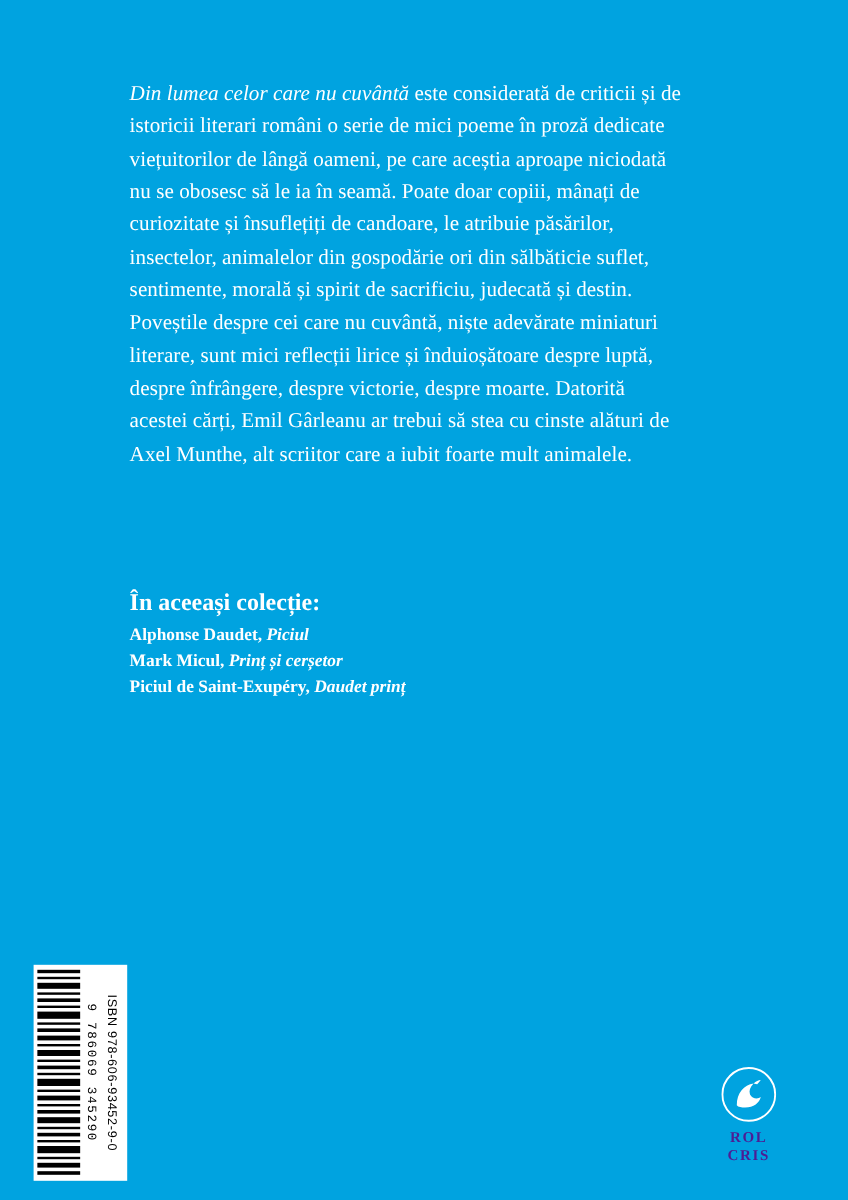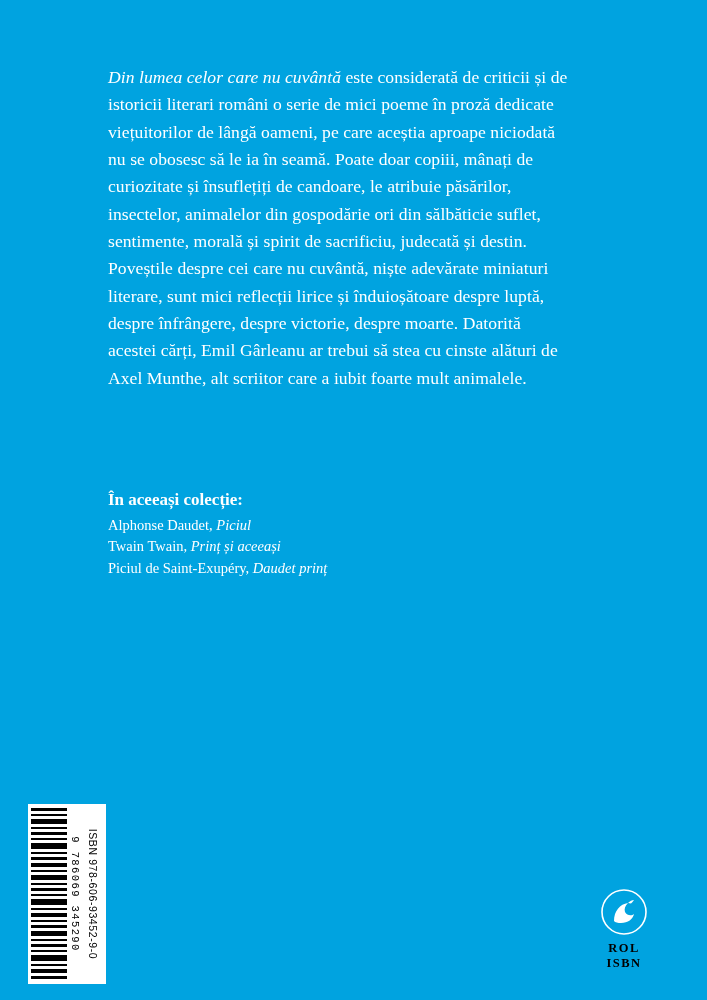--- a/index.html
+++ b/index.html
@@ -38,29 +38,30 @@
   }
 
   
   .collection {
     position: absolute;
     left: 108px;
     top: 488px;
     width: 460px;
   }
   .collection-heading {
-    font-size: 17px;
+    font-size: 20px;
     font-weight: bold;
     line-height: 1.45;
     margin-bottom: 2px;
   }
   .collection-item {
     font-size: 14.5px;
     line-height: 1.5;
     white-space: nowrap;
+    font-weight: bold;
   }
   .collection-item .work {
     font-style: italic;
   }
 
   
   .barcode-block {
     position: absolute;
     left: 28px;
     bottom: 16px;
@@ -135,41 +136,41 @@
   }
   .publisher-mark svg {
     display: block;
   }
   .publisher-name {
     font-family: "Liberation Serif", serif;
     font-size: 12.5px;
     font-weight: bold;
     letter-spacing: 1.4px;
     line-height: 1.15;
-    color: #000000;
+    color: #4c1d95;
   }
 </style>
 </head>
 <body>
 
 <div class="page">
 
   <div class="blurb">
     <span class="title-italic">Din lumea celor care nu cuvântă</span><span> este considerată de criticii și de istoricii literari români o serie de mici poeme în proză dedicate viețuitorilor de lângă oameni, pe care aceștia aproape niciodată nu se obosesc să le ia în seamă. Poate doar copiii, mânați de curiozitate și însuflețiți de candoare, le atribuie păsărilor, insectelor, animalelor din gospodărie ori din sălbăticie suflet, sentimente, morală și spirit de sacrificiu, judecată și destin. Poveștile despre cei care nu cuvântă, niște adevărate miniaturi literare, sunt mici reflecții lirice și înduioșătoare despre luptă, despre înfrângere, despre victorie, despre moarte. Datorită acestei cărți, Emil Gârleanu ar trebui să stea cu cinste alături de Axel Munthe, alt scriitor care a iubit foarte mult animalele.</span>
   </div>
 
   <div class="collection">
     <div class="collection-heading">În aceeași colecție:</div>
 
     <div class="collection-item">
       <span>Alphonse Daudet, </span><span class="work">Piciul</span>
     </div>
 
     <div class="collection-item">
-      <span>Twain Twain, </span><span class="work">Prinț și aceeași</span>
+      <span>Mark Micul, </span><span class="work">Prinț și cerșetor</span>
     </div>
 
     <div class="collection-item">
       <span>Piciul de Saint-Exupéry, </span><span class="work">Daudet prinț</span>
     </div>
 
   </div>
 
   <div class="barcode-block">
     <div class="barcode-bars">
@@ -213,17 +214,17 @@
   <div class="publisher">
     <div class="publisher-mark">
       <svg width="46" height="46" viewBox="0 0 46 46" xmlns="http://www.w3.org/2000/svg">
         <circle cx="23" cy="23" r="22" fill="none" stroke="#ffffff" stroke-width="1.6"></circle>
         <path d="M13 32 C13 22 19 15 27 14 C24 17 23 20 24 23 C26 27 31 27 33 25 C32 30 27 34 20 34 C17 34 14 33.5 13 32 Z" fill="#ffffff"></path>
         <path d="M27 14 C29 12 31 11 33 11 C32 12.5 31 13.5 30 14.5 Z" fill="#ffffff"></path>
       </svg>
     </div>
     <div class="publisher-name">
       <div>ROL</div>
-      <div>ISBN</div>
+      <div>CRIS</div>
     </div>
   </div>
 
 </div>
 
 </body></html>

